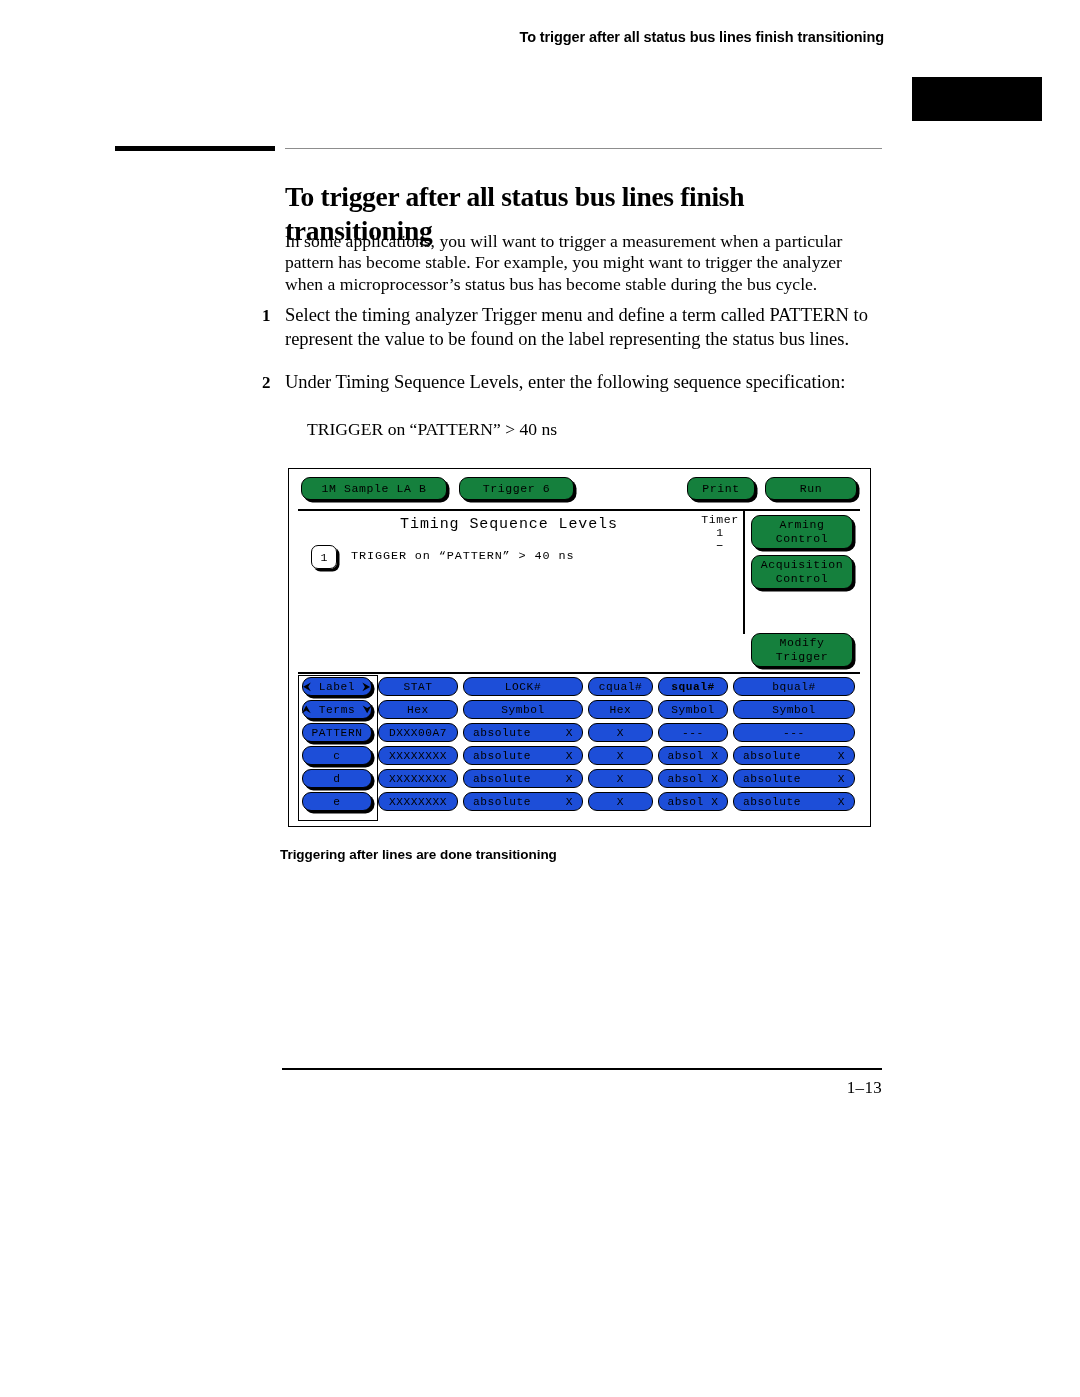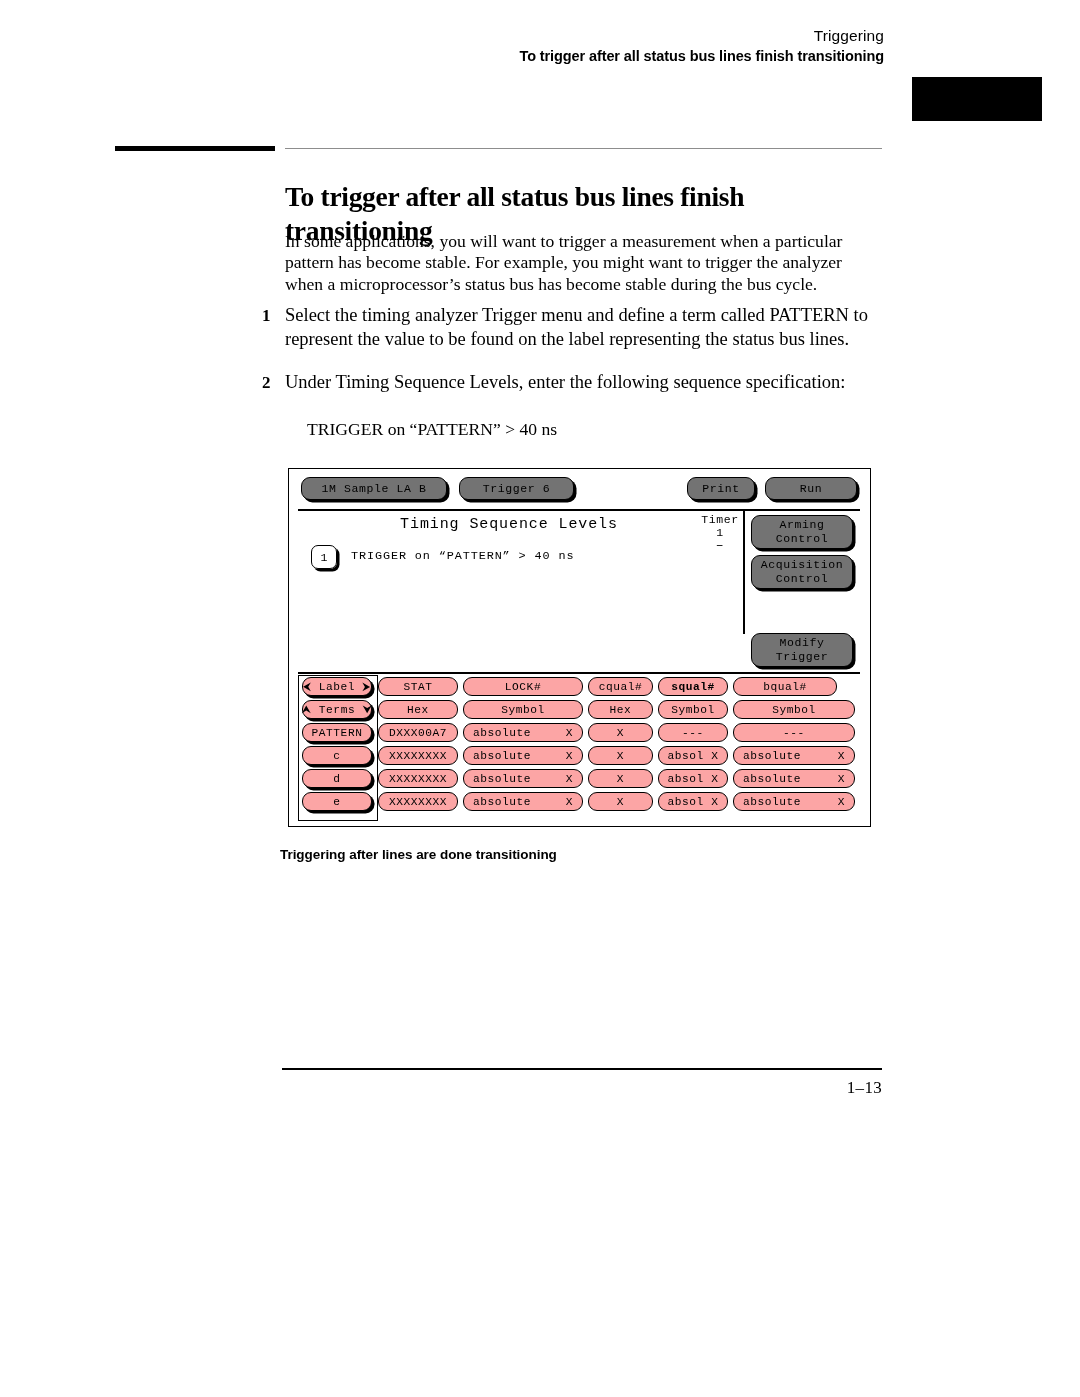--- a/index.html
+++ b/index.html
@@ -129,21 +129,21 @@
     background: #fff;
     font-family: "Liberation Mono", monospace;
   }
 
   
   .skey {
     position: absolute;
     box-sizing: border-box;
     border: 1.5px solid #000;
     border-radius: 9px;
-    background: #737373;
+    background: #15803d;
     box-shadow: 2.5px 2.5px 0 0 #000;
     display: flex;
     align-items: center;
     justify-content: center;
     text-align: center;
     font-size: 11.5px;
     letter-spacing: .6px;
     line-height: 13px;
     white-space: pre;
   }
@@ -249,21 +249,21 @@
     left: 9px;
     top: 206px;
     width: 562px;
     height: 146px;
   }
   .grid-cell {
     position: absolute;
     box-sizing: border-box;
     border: 1.5px solid #000;
     border-radius: 9px;
-    background: #fca5a5;
+    background: #1d4ed8;
     display: flex;
     align-items: center;
     justify-content: center;
     font-size: 11.2px;
     letter-spacing: .55px;
     height: 19px;
     white-space: pre;
   }
   .grid-cell.shadowed { box-shadow: 2.5px 2.5px 0 0 #000; }
   .grid-cell.padded {
@@ -299,21 +299,20 @@
     width: 182px;
     text-align: right;
     font-size: 17px;
     letter-spacing: .3px;
   }
 </style>
 </head>
 <body>
 
 <div id="running-header">
-  <div class="hdr-chapter">Triggering</div>
   <div class="hdr-section">To trigger after all status bus lines finish transitioning</div>
 </div>
 
 <div id="thumb-tab"></div>
 
 <div id="title-rule-thick"></div>
 <div id="title-rule-thin"></div>
 <h1 id="page-title">To trigger after all status bus lines finish transitioning</h1>
 
 <p id="intro-paragraph">In some applications, you will want to trigger a measurement when a particular pattern has become stable. For example, you might want to trigger the analyzer when a microprocessor’s status bus has become stable during the bus cycle.</p>
@@ -391,21 +390,21 @@
       <div class="grid-cell" style="left: 290px; top: 48px; width: 65px;">X</div>
       <div class="grid-cell" style="left: 290px; top: 71px; width: 65px;">X</div>
       <div class="grid-cell" style="left: 290px; top: 94px; width: 65px;">X</div>
       <div class="grid-cell" style="left: 290px; top: 117px; width: 65px;">X</div>
       <div class="grid-cell" style="left: 360px; top: 2px; width: 70px; font-weight: bold;">squal#</div>
       <div class="grid-cell" style="left: 360px; top: 25px; width: 70px;">Symbol</div>
       <div class="grid-cell" style="left: 360px; top: 48px; width: 70px;">---</div>
       <div class="grid-cell" style="left: 360px; top: 71px; width: 70px;">absol X</div>
       <div class="grid-cell" style="left: 360px; top: 94px; width: 70px;">absol X</div>
       <div class="grid-cell" style="left: 360px; top: 117px; width: 70px;">absol X</div>
-      <div class="grid-cell" style="left: 435px; top: 2px; width: 104px;">bqual#</div>
+      <div class="grid-cell" style="left: 435px; top: 2px; width: 122px;">bqual#</div>
       <div class="grid-cell" style="left: 435px; top: 25px; width: 122px;">Symbol</div>
       <div class="grid-cell" style="left: 435px; top: 48px; width: 122px;">---</div>
       <div class="grid-cell padded" style="left: 435px; top: 71px; width: 122px;"><span>absolute</span><span>X</span></div>
       <div class="grid-cell padded" style="left: 435px; top: 94px; width: 122px;"><span>absolute</span><span>X</span></div>
       <div class="grid-cell padded" style="left: 435px; top: 117px; width: 122px;"><span>absolute</span><span>X</span></div>
     </div>
 </div>
 
 <div id="figure-caption">Triggering after lines are done transitioning</div>
 <div id="footer-rule"></div>

